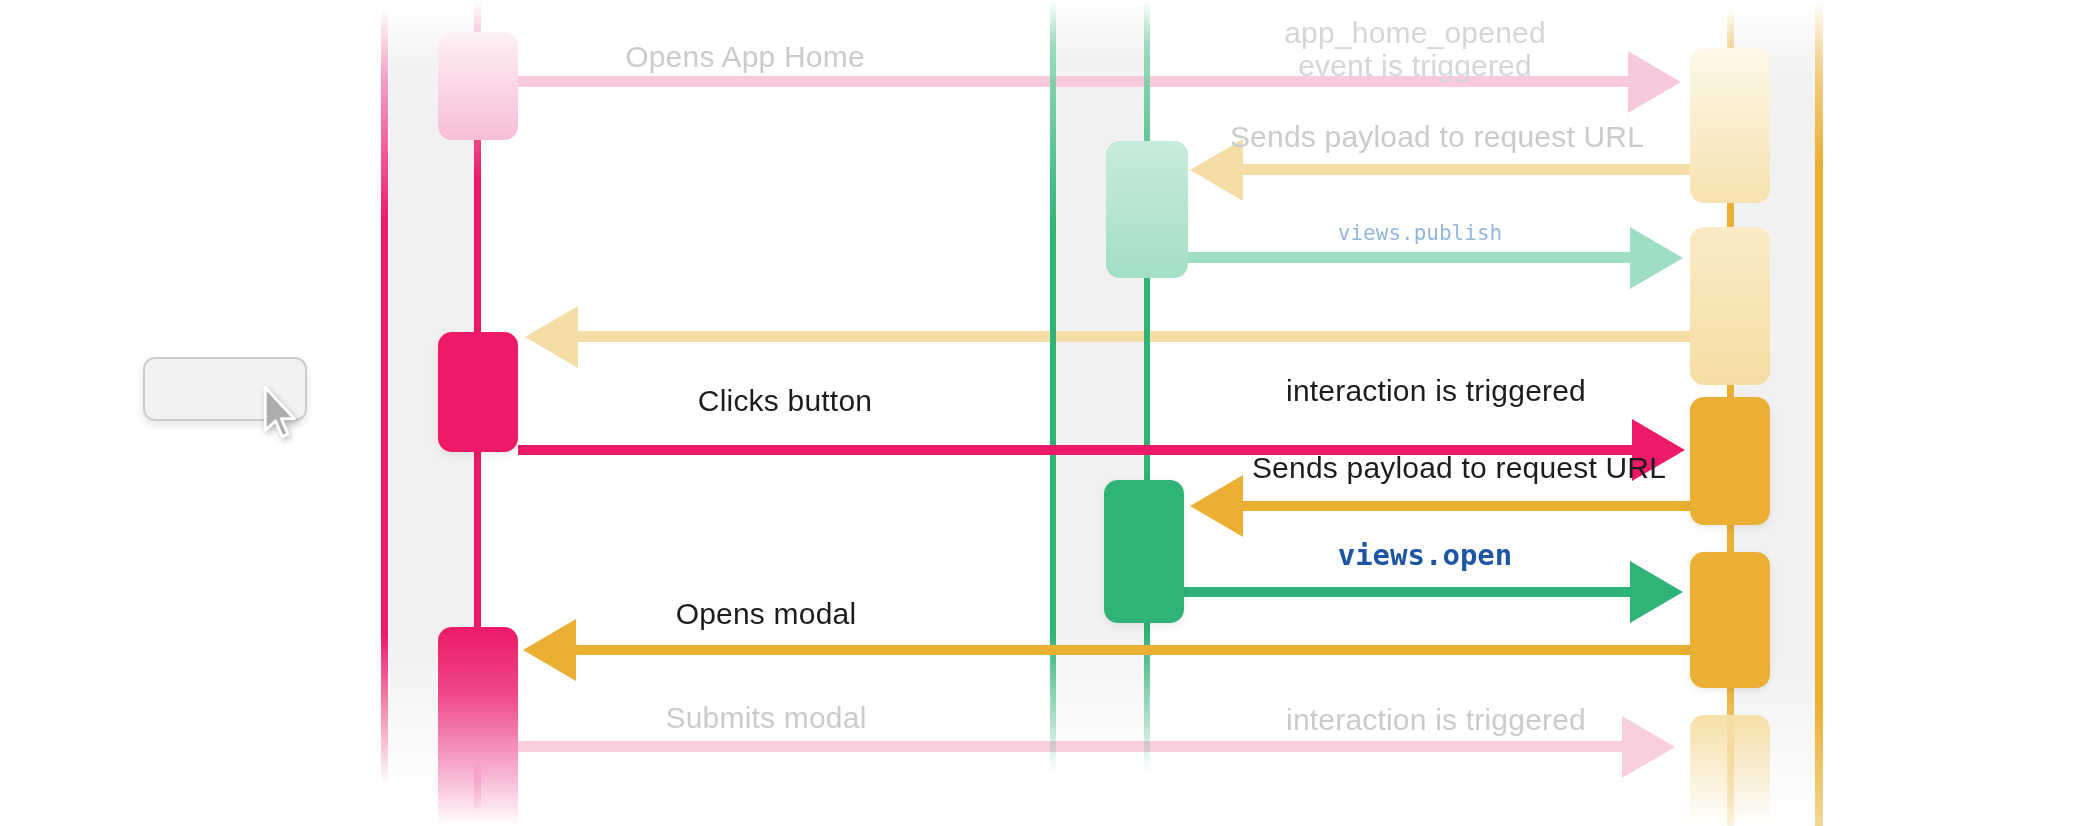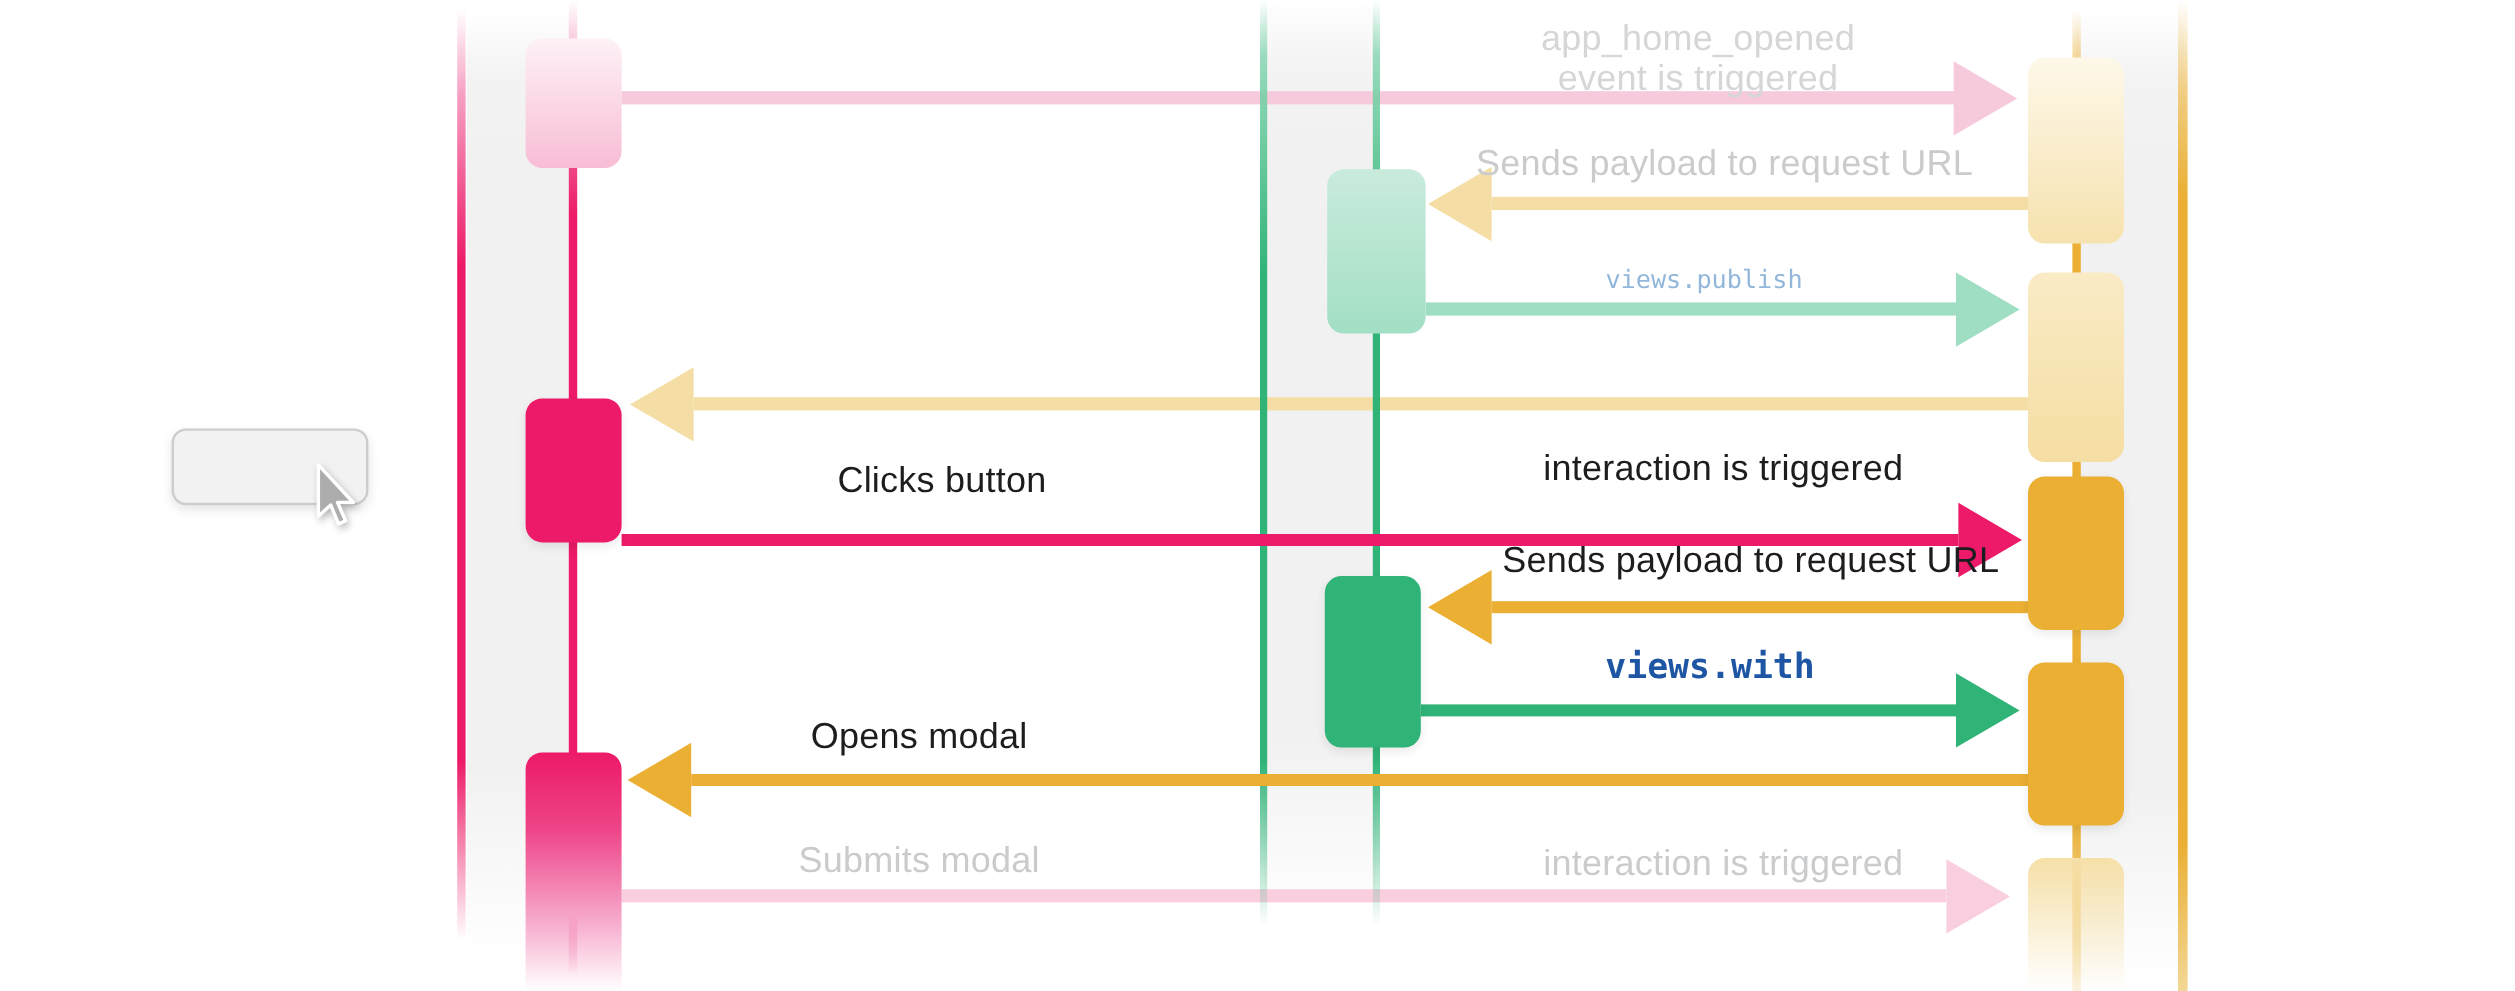--- a/index.html
+++ b/index.html
@@ -106,28 +106,29 @@
 
   <div class="bar" style="left:1690px; top:48px; width:80px; height:155px;
       background:linear-gradient(180deg,#FEF8EA,#F6E2AE);"></div>
   <div class="bar" style="left:1690px; top:227px; width:80px; height:158px;
       background:linear-gradient(180deg,#FAEBC6,#F5DEA3);"></div>
   <div class="bar shadowed" style="left:1690px; top:397px; width:80px; height:128px; background:#EAAF33;"></div>
   <div class="bar shadowed" style="left:1690px; top:552px; width:80px; height:136px; background:#EAAF33;"></div>
   <div class="bar" style="left:1690px; top:715px; width:80px; height:111px; border-radius:14px 14px 0 0;
       background:linear-gradient(180deg,#F6E0A8, rgba(250,240,216,0));"></div>
 
+  <div class="lbl t-faded" style="left:745px;  top:40px;">Opens App Home</div>
   <div class="lbl t-faded-lt" style="left:1415px; top:4px;margin-top:12px;">app_home_opened
 event is triggered</div>
   <div class="lbl t-faded" style="left:1437px; top:120px;">Sends payload to request URL</div>
   <div class="lbl code code-light" style="left:1420px; top:217px; font-size:21px;">views.publish</div>
   <div class="lbl t-black" style="left:750px;  top:384px;margin-left:35px;">Clicks button</div>
   <div class="lbl t-black" style="left:1436px; top:374px;">interaction is triggered</div>
   <div class="lbl t-black" style="left:1459px; top:451px;">Sends payload to request URL</div>
-  <div class="lbl code code-dark" style="left:1425px; top:539px; font-size:29px;">views.with</div>
+  <div class="lbl code code-dark" style="left:1425px; top:539px; font-size:29px;">views.open</div>
   <div class="lbl t-black" style="left:766px;  top:597px;">Opens modal</div>
   <div class="lbl t-faded" style="left:766px;  top:701px;">Submits modal</div>
   <div class="lbl t-faded" style="left:1436px; top:703px;">interaction is triggered</div>
 
   <div class="demo-button"></div>
   <svg class="cursor-svg" width="40" height="64" viewBox="0 0 28 44">
     <path d="M3 2 L3 32 L10.2 25.4 L14.8 36.4 L18.9 34.6 L14.2 23.9 L23.4 23.9 Z" fill="#ADADAD" stroke="#FFFFFF" stroke-width="2" stroke-linejoin="round"></path>
   </svg>
 
 </div>

